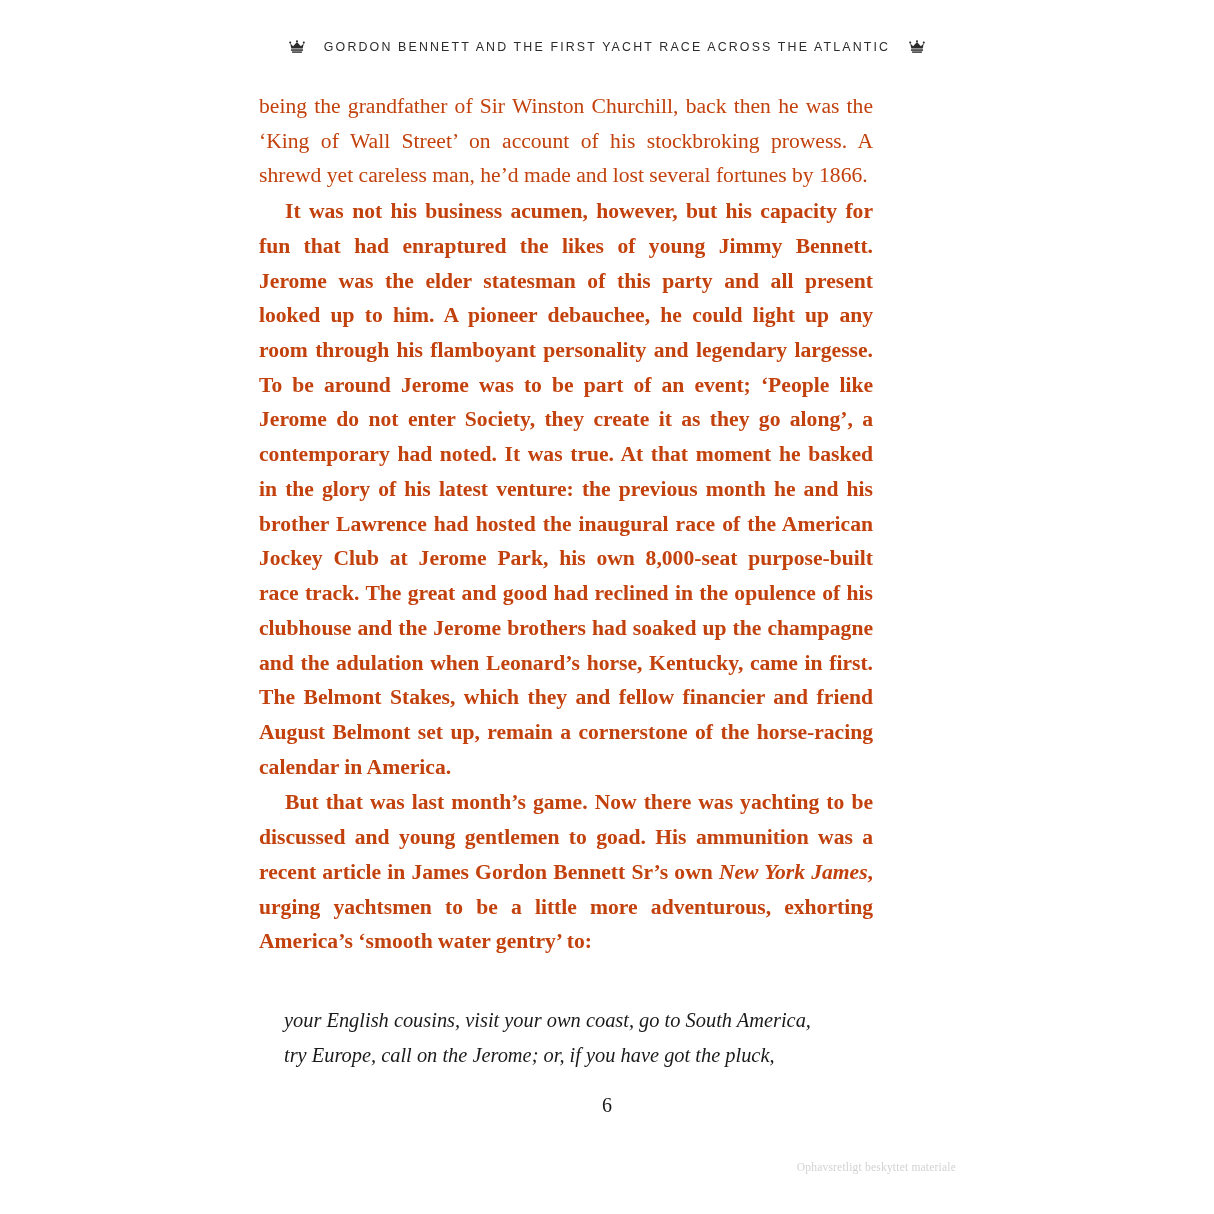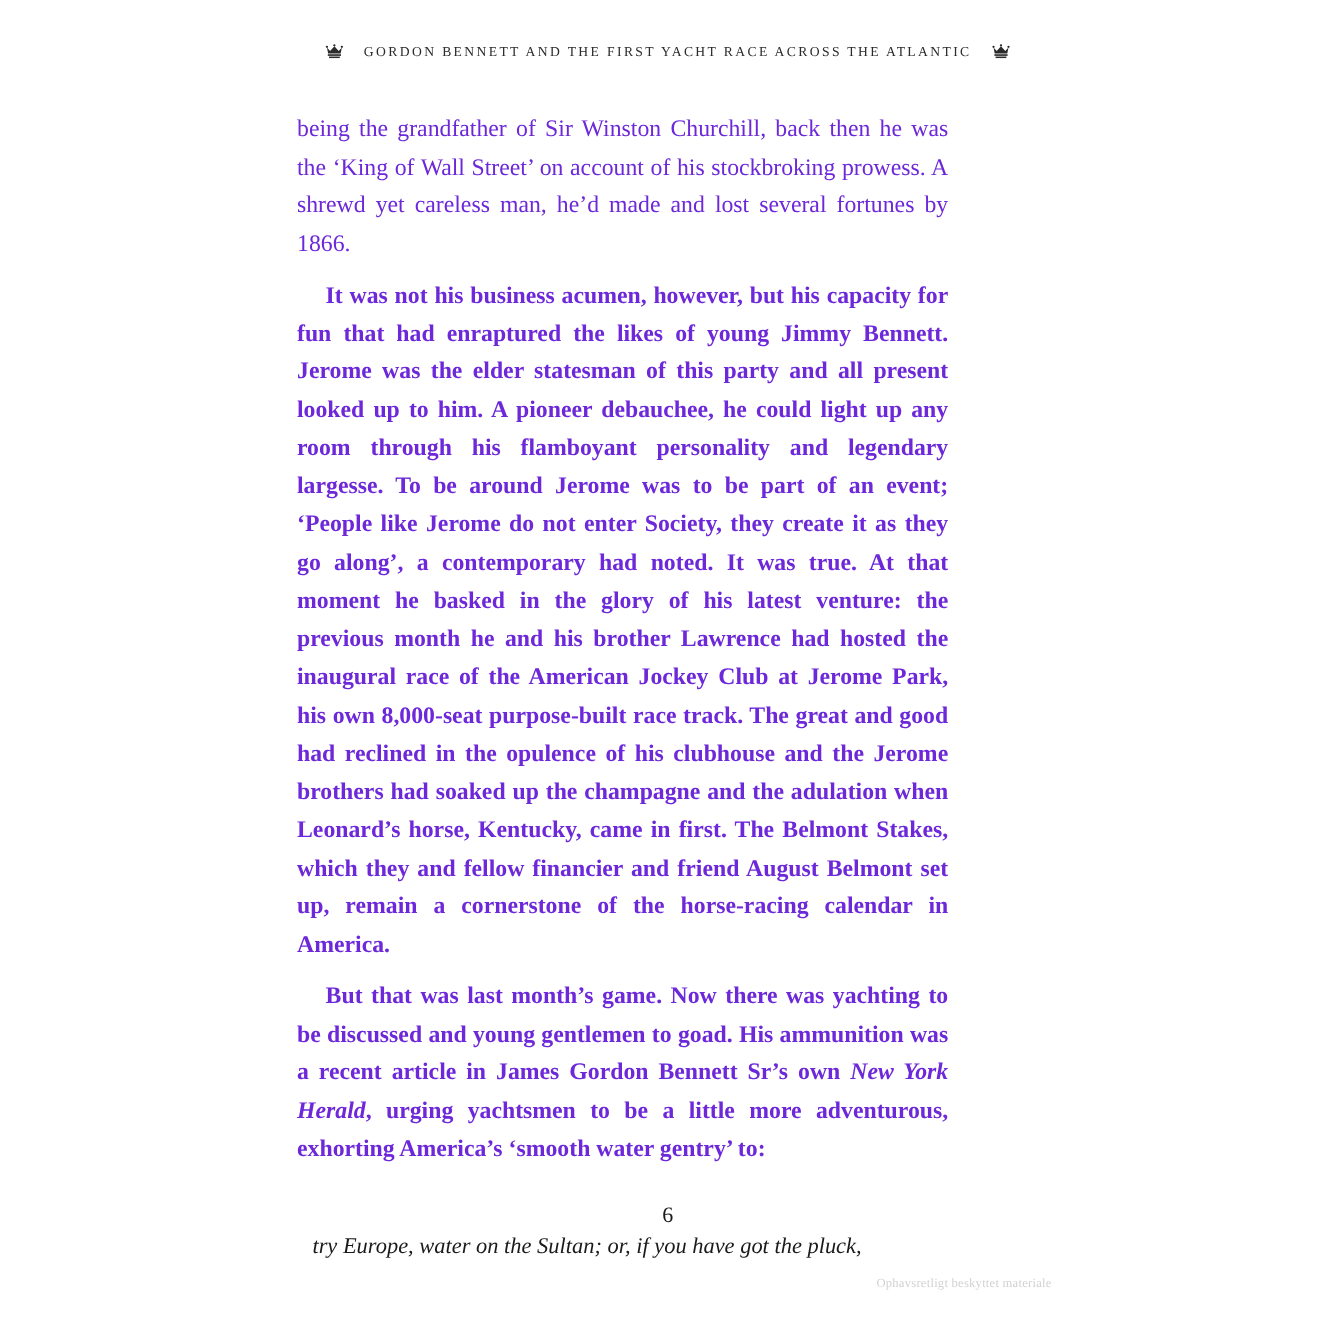--- a/index.html
+++ b/index.html
@@ -27,21 +27,21 @@
     top: 34px;
     left: 0;
     right: 0;
     display: flex;
     align-items: center;
     justify-content: center;
     gap: 17px;
     height: 26px;
   }
   .header-title {
-    font-family: Liberation Serif, serif;
+    font-family: Liberation Sans, sans-serif;
     font-size: 12.4px;
     font-weight: 400;
     letter-spacing: 2.15px;
     color: #2b2b2b;
     text-transform: uppercase;
     white-space: nowrap;
   }
   .ornament {
     width: 20px;
     height: 20px;
@@ -57,24 +57,24 @@
     position: absolute;
     left: 258px;
     top: 88px;
     width: 616px;
   }
 
   .para {
     font-family: "Liberation Serif", serif;
     font-size: 21.6px;
     line-height: 34.72px;
-    color: #6d28d9;
+    color: #c2410c;
     text-align: justify;
     text-justify: inter-word;
-    margin: 12px;
+    margin: 1px;
     hyphens: none;
     -webkit-hyphens: none;
   }
   .para.indented {
     text-indent: 26px;
     font-weight: bold;
   }
   .para em {
     font-style: italic;
   }
@@ -157,26 +157,27 @@
       </svg>
     </span>
   </div>
 
   <div class="text-column">
 
     <p class="para">being the grandfather of Sir Winston Churchill, back then he was the ‘King of Wall Street’ on account of his stockbroking prowess. A shrewd yet careless man, he’d made and lost several fortunes by 1866.</p>
 
     <p class="para indented">It was not his business acumen, however, but his capacity for fun that had enraptured the likes of young Jimmy Bennett. Jerome was the elder statesman of this party and all present looked up to him. A pioneer debauchee, he could light up any room through his flamboyant personality and legendary largesse. To be around Jerome was to be part of an event; ‘People like Jerome do not enter Society, they create it as they go along’, a contemporary had noted. It was true. At that moment he basked in the glory of his latest venture: the previous month he and his brother Lawrence had hosted the inaugural race of the American Jockey Club at Jerome Park, his own 8,000-seat purpose-built race track. The great and good had reclined in the opulence of his clubhouse and the Jerome brothers had soaked up the champagne and the adulation when Leonard’s horse, Kentucky, came in first. The Belmont Stakes, which they and fellow financier and friend August Belmont set up, remain a cornerstone of the horse-racing calendar in America.</p>
 
-    <p class="para indented"><span>But that was last month’s game. Now there was yachting to be discussed and young gentlemen to goad. His ammunition was a recent article in James Gordon Bennett Sr’s own </span><em>New York Herald</em><span>, urging yachtsmen to be a little more adventurous, exhorting America’s ‘smooth water gentry’ to:</span></p>
+    <p class="para indented"><span>But that was last month’s game. Now there was yachting to be discussed and young gentlemen to goad. His ammunition was a recent article in James Gordon Bennett Sr’s own </span><em>New York James</em><span>, urging yachtsmen to be a little more adventurous, exhorting America’s ‘smooth water gentry’ to:</span></p>
 
     <div class="quote-gap"></div>
 
     <blockquote class="blockquote">
-      <span class="quote-line">try Europe, water on the Sultan; or, if you have got the pluck,</span>
+      <span class="quote-line">your English cousins, visit your own coast, go to South America,</span>
+      <span class="quote-line">try Europe, call on the Jerome; or, if you have got the pluck,</span>
     </blockquote>
 
   </div>
 
   <div class="folio">6</div>
 
   <div class="copyright-watermark">Ophavsretligt beskyttet materiale</div>
 
 </div>
 

